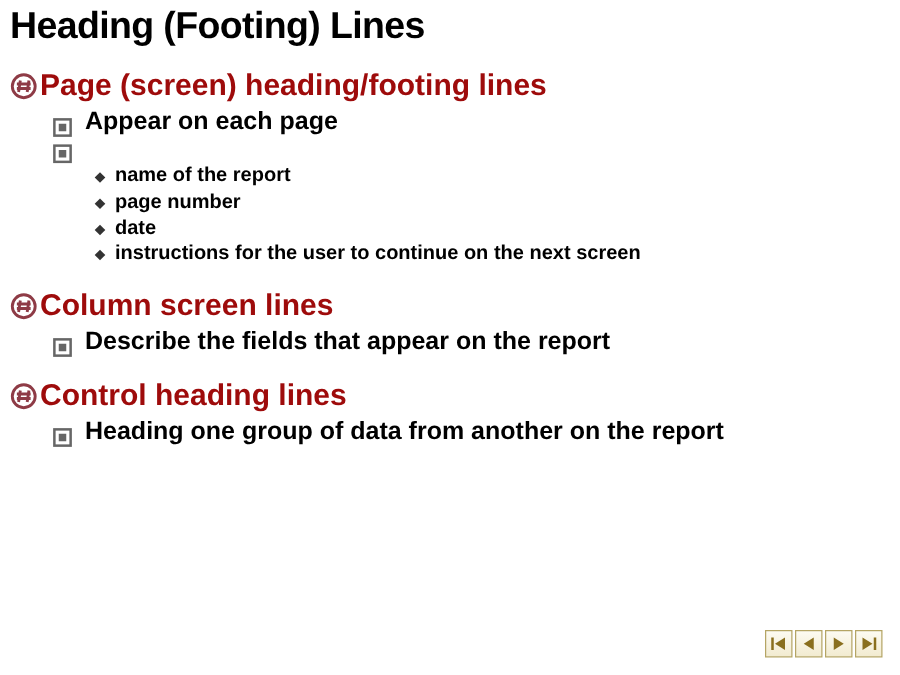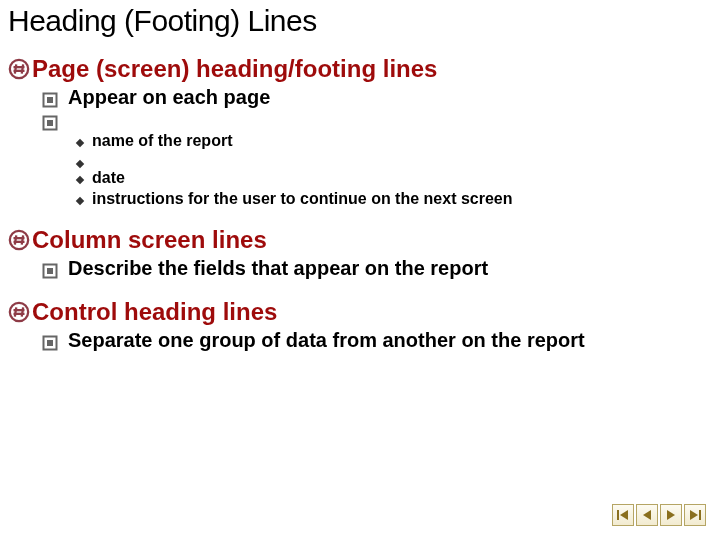--- a/index.html
+++ b/index.html
@@ -13,21 +13,21 @@
   }
   .slide {
     position: relative;
     width: 720px;
     height: 540px;
     box-sizing: border-box;
     padding: 4px 8px 8px 8px;
   }
   .title {
     font-size: 30px;
-    font-weight: 400;
+    font-weight: 700;
     color: #000;
     margin: 0 0 12px 0;
     letter-spacing: -0.5px;
   }
   .level1 {
     display: flex;
     align-items: flex-start;
     margin-top: 16px;
   }
   .level1-icon {
@@ -42,21 +42,21 @@
     font-size: 24px;
     font-weight: 700;
     color: #9e0b0b;
     line-height: 1.25;
   }
   .level2-wrap {
     margin-left: 34px;
   }
   .level2 {
     display: flex;
-    align-items: center;
+    align-items: flex-end;
     margin-top: 0px;
   }
   .level2-icon {
     width: 16px;
     height: 16px;
     flex: 0 0 16px;
     margin-right: 10px;
     margin-top: 5px;
     color: #666;
   }
@@ -157,20 +157,21 @@
           </svg>
       </span>
       <span class="level3-text">name of the report</span>
     </div>
     <div class="level3">
       <span class="level3-icon">
         <svg viewBox="0 0 12 12">
             <rect x="3" y="3" width="6" height="6" transform="rotate(45 6 6)" fill="#333"></rect>
           </svg>
       </span>
+      <span class="level3-text">page number</span>
     </div>
     <div class="level3">
       <span class="level3-icon">
         <svg viewBox="0 0 12 12">
             <rect x="3" y="3" width="6" height="6" transform="rotate(45 6 6)" fill="#333"></rect>
           </svg>
       </span>
       <span class="level3-text">date</span>
     </div>
     <div class="level3">
@@ -220,21 +221,21 @@
     <span class="level1-text">Control heading lines</span>
   </div>
   <div class="level2-wrap">
     <div class="level2">
       <span class="level2-icon">
         <svg viewBox="0 0 16 16">
             <rect x="1.5" y="1.5" width="13" height="13" fill="none" stroke="currentColor" stroke-width="2"></rect>
             <rect x="5" y="5" width="6" height="6" fill="currentColor"></rect>
           </svg>
       </span>
-      <span class="level2-text">Separate one group of data from another on the report</span>
+      <span class="level2-text">Heading one group of data from another on the report</span>
     </div>
   </div>
 
   <div class="nav">
     <div class="nav-btn">
       <svg viewBox="0 0 14 14">
         <rect x="1" y="2" width="2" height="10" fill="#8a6f1e"></rect>
         <polygon points="12,2 12,12 4,7" fill="#8a6f1e"></polygon>
       </svg>
     </div>

